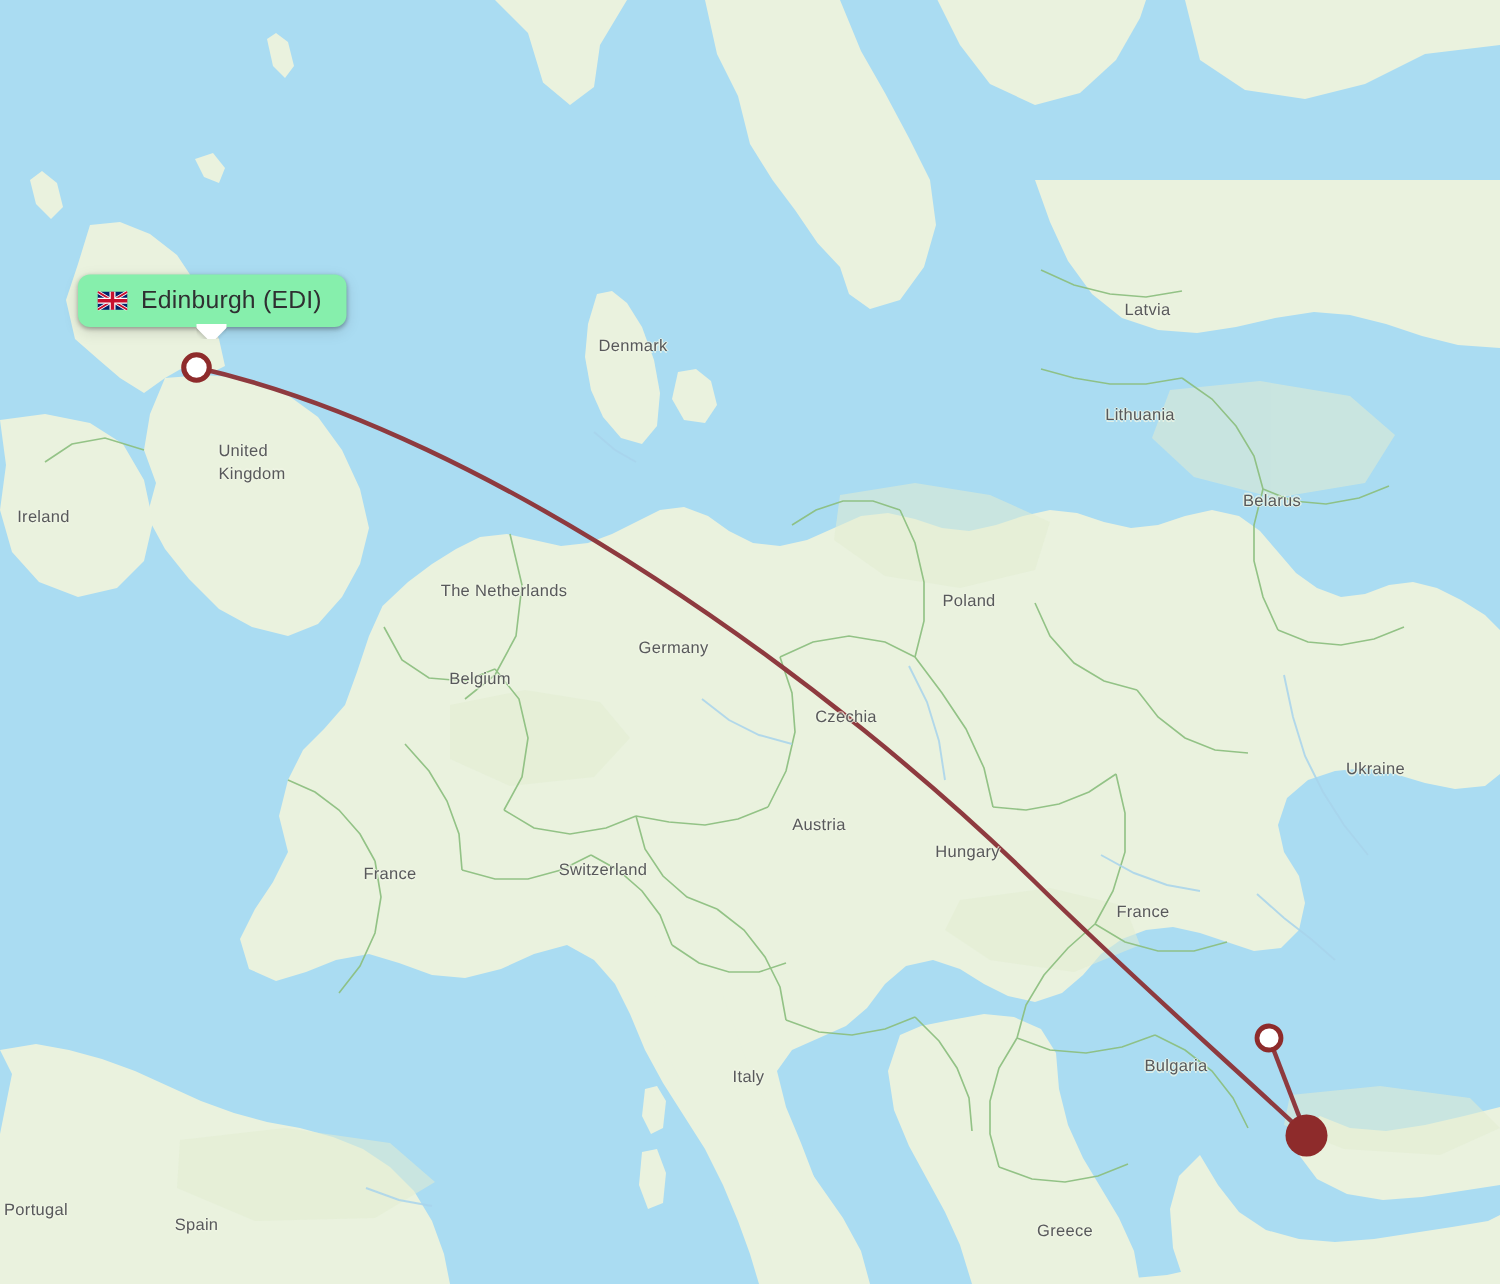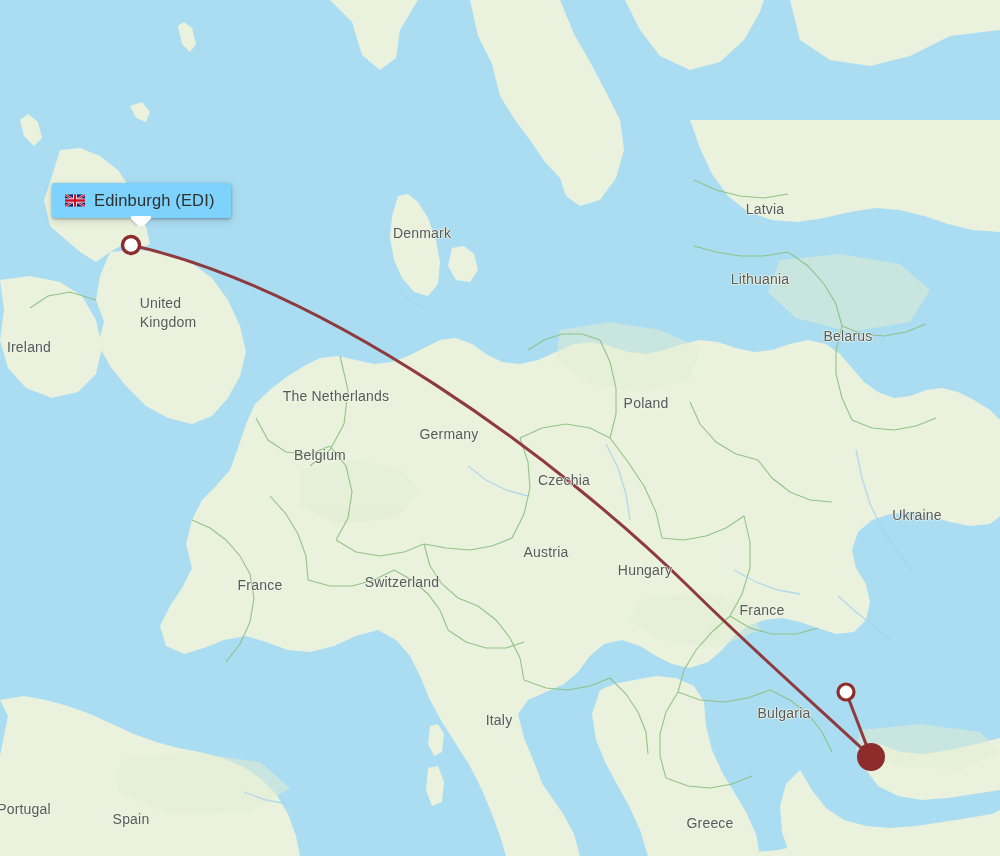--- a/index.html
+++ b/index.html
@@ -19,37 +19,37 @@
   #map-svg {
     position: absolute;
     left: 0; top: 0;
     width: 1000px;
     height: 856px;
     display: block;
   }
   .country-label {
     position: absolute;
     color: #58595b;
-    font-size: 14px;
+    font-size: 11px;
     font-family: "Liberation Sans", sans-serif;
     white-space: pre-line;
     line-height: 1.35;
     letter-spacing: 0.2px;
     pointer-events: none;
     text-shadow:
        1px 0 0 rgba(240,245,230,0.75),
       -1px 0 0 rgba(240,245,230,0.75),
        0 1px 0 rgba(240,245,230,0.75),
        0 -1px 0 rgba(240,245,230,0.75);
   }
   .country-label.ctr { transform: translateX(-50%); }
   .airport-tooltip {
     position: absolute;
-    background: #7dd3fc;
-    border-radius: 2px;
+    background: #86efac;
+    border-radius: 8px;
     box-shadow: 0 1px 3px rgba(0,0,0,0.30), 0 3px 10px rgba(0,0,0,0.13);
     padding: 8px 16px 8px 13px;
     display: flex;
     align-items: center;
     gap: 9px;
     white-space: nowrap;
     cursor: pointer;
     z-index: 30;
   }
   .airport-tooltip .tip-text {

